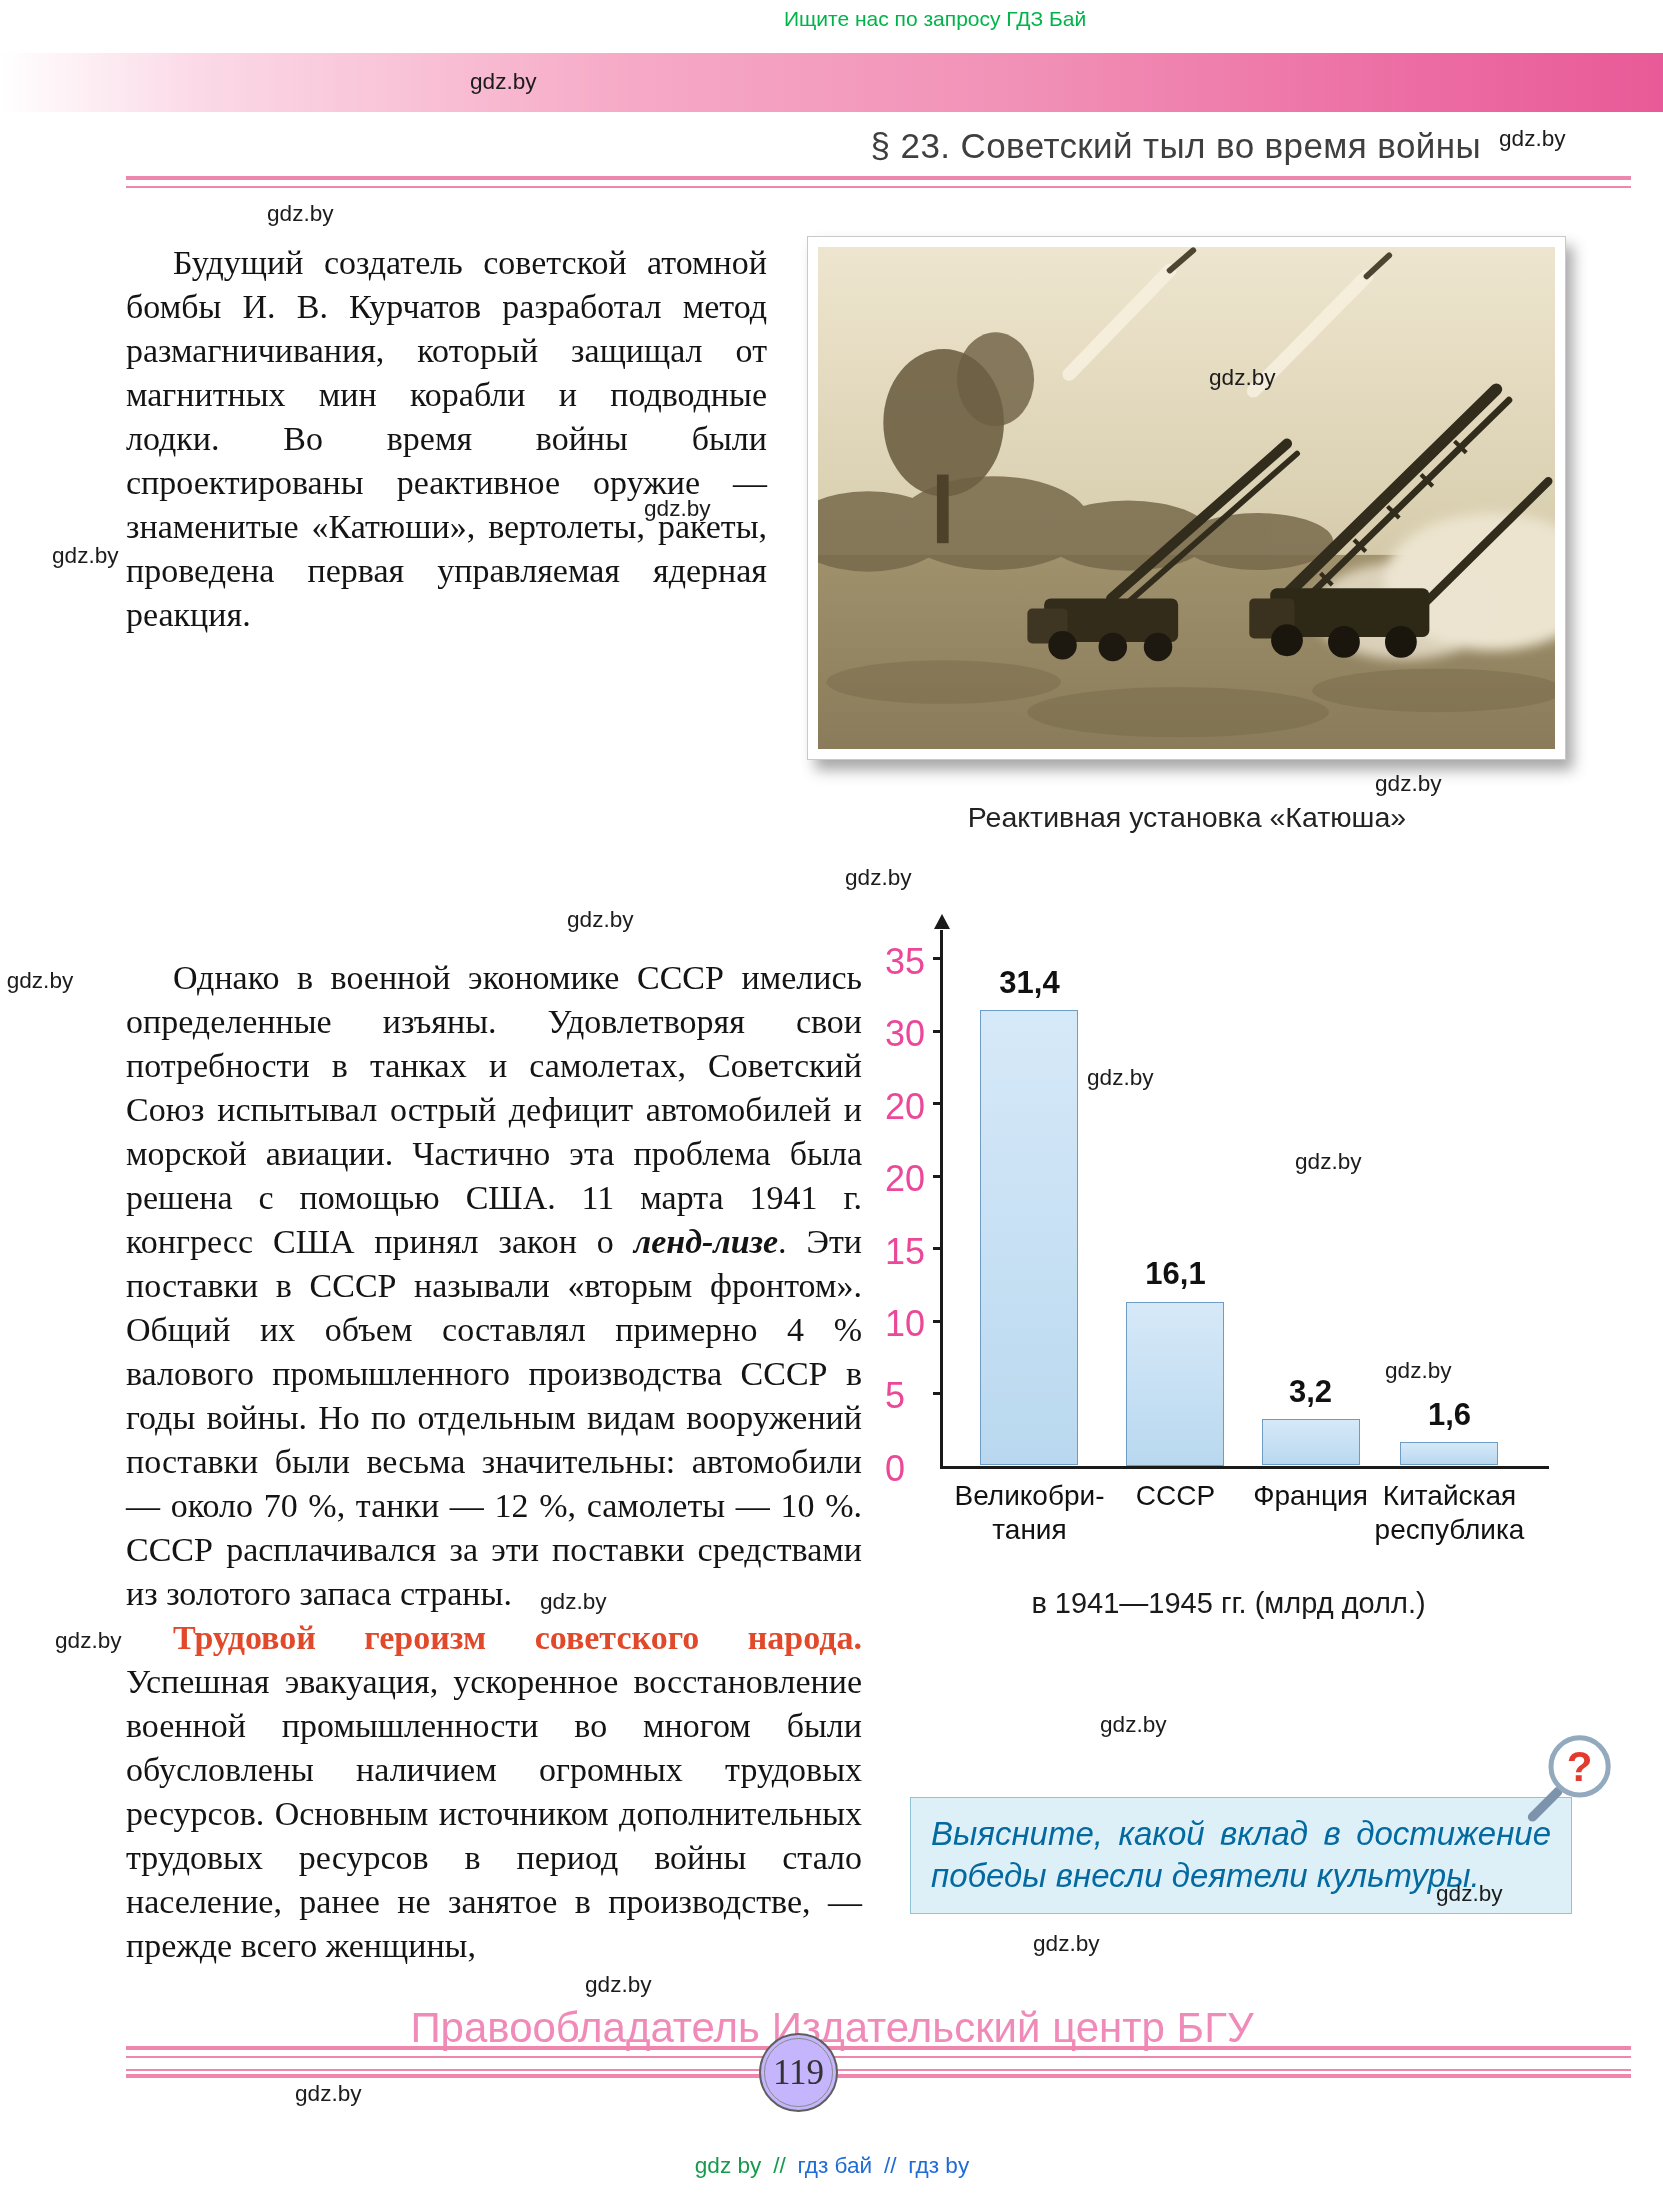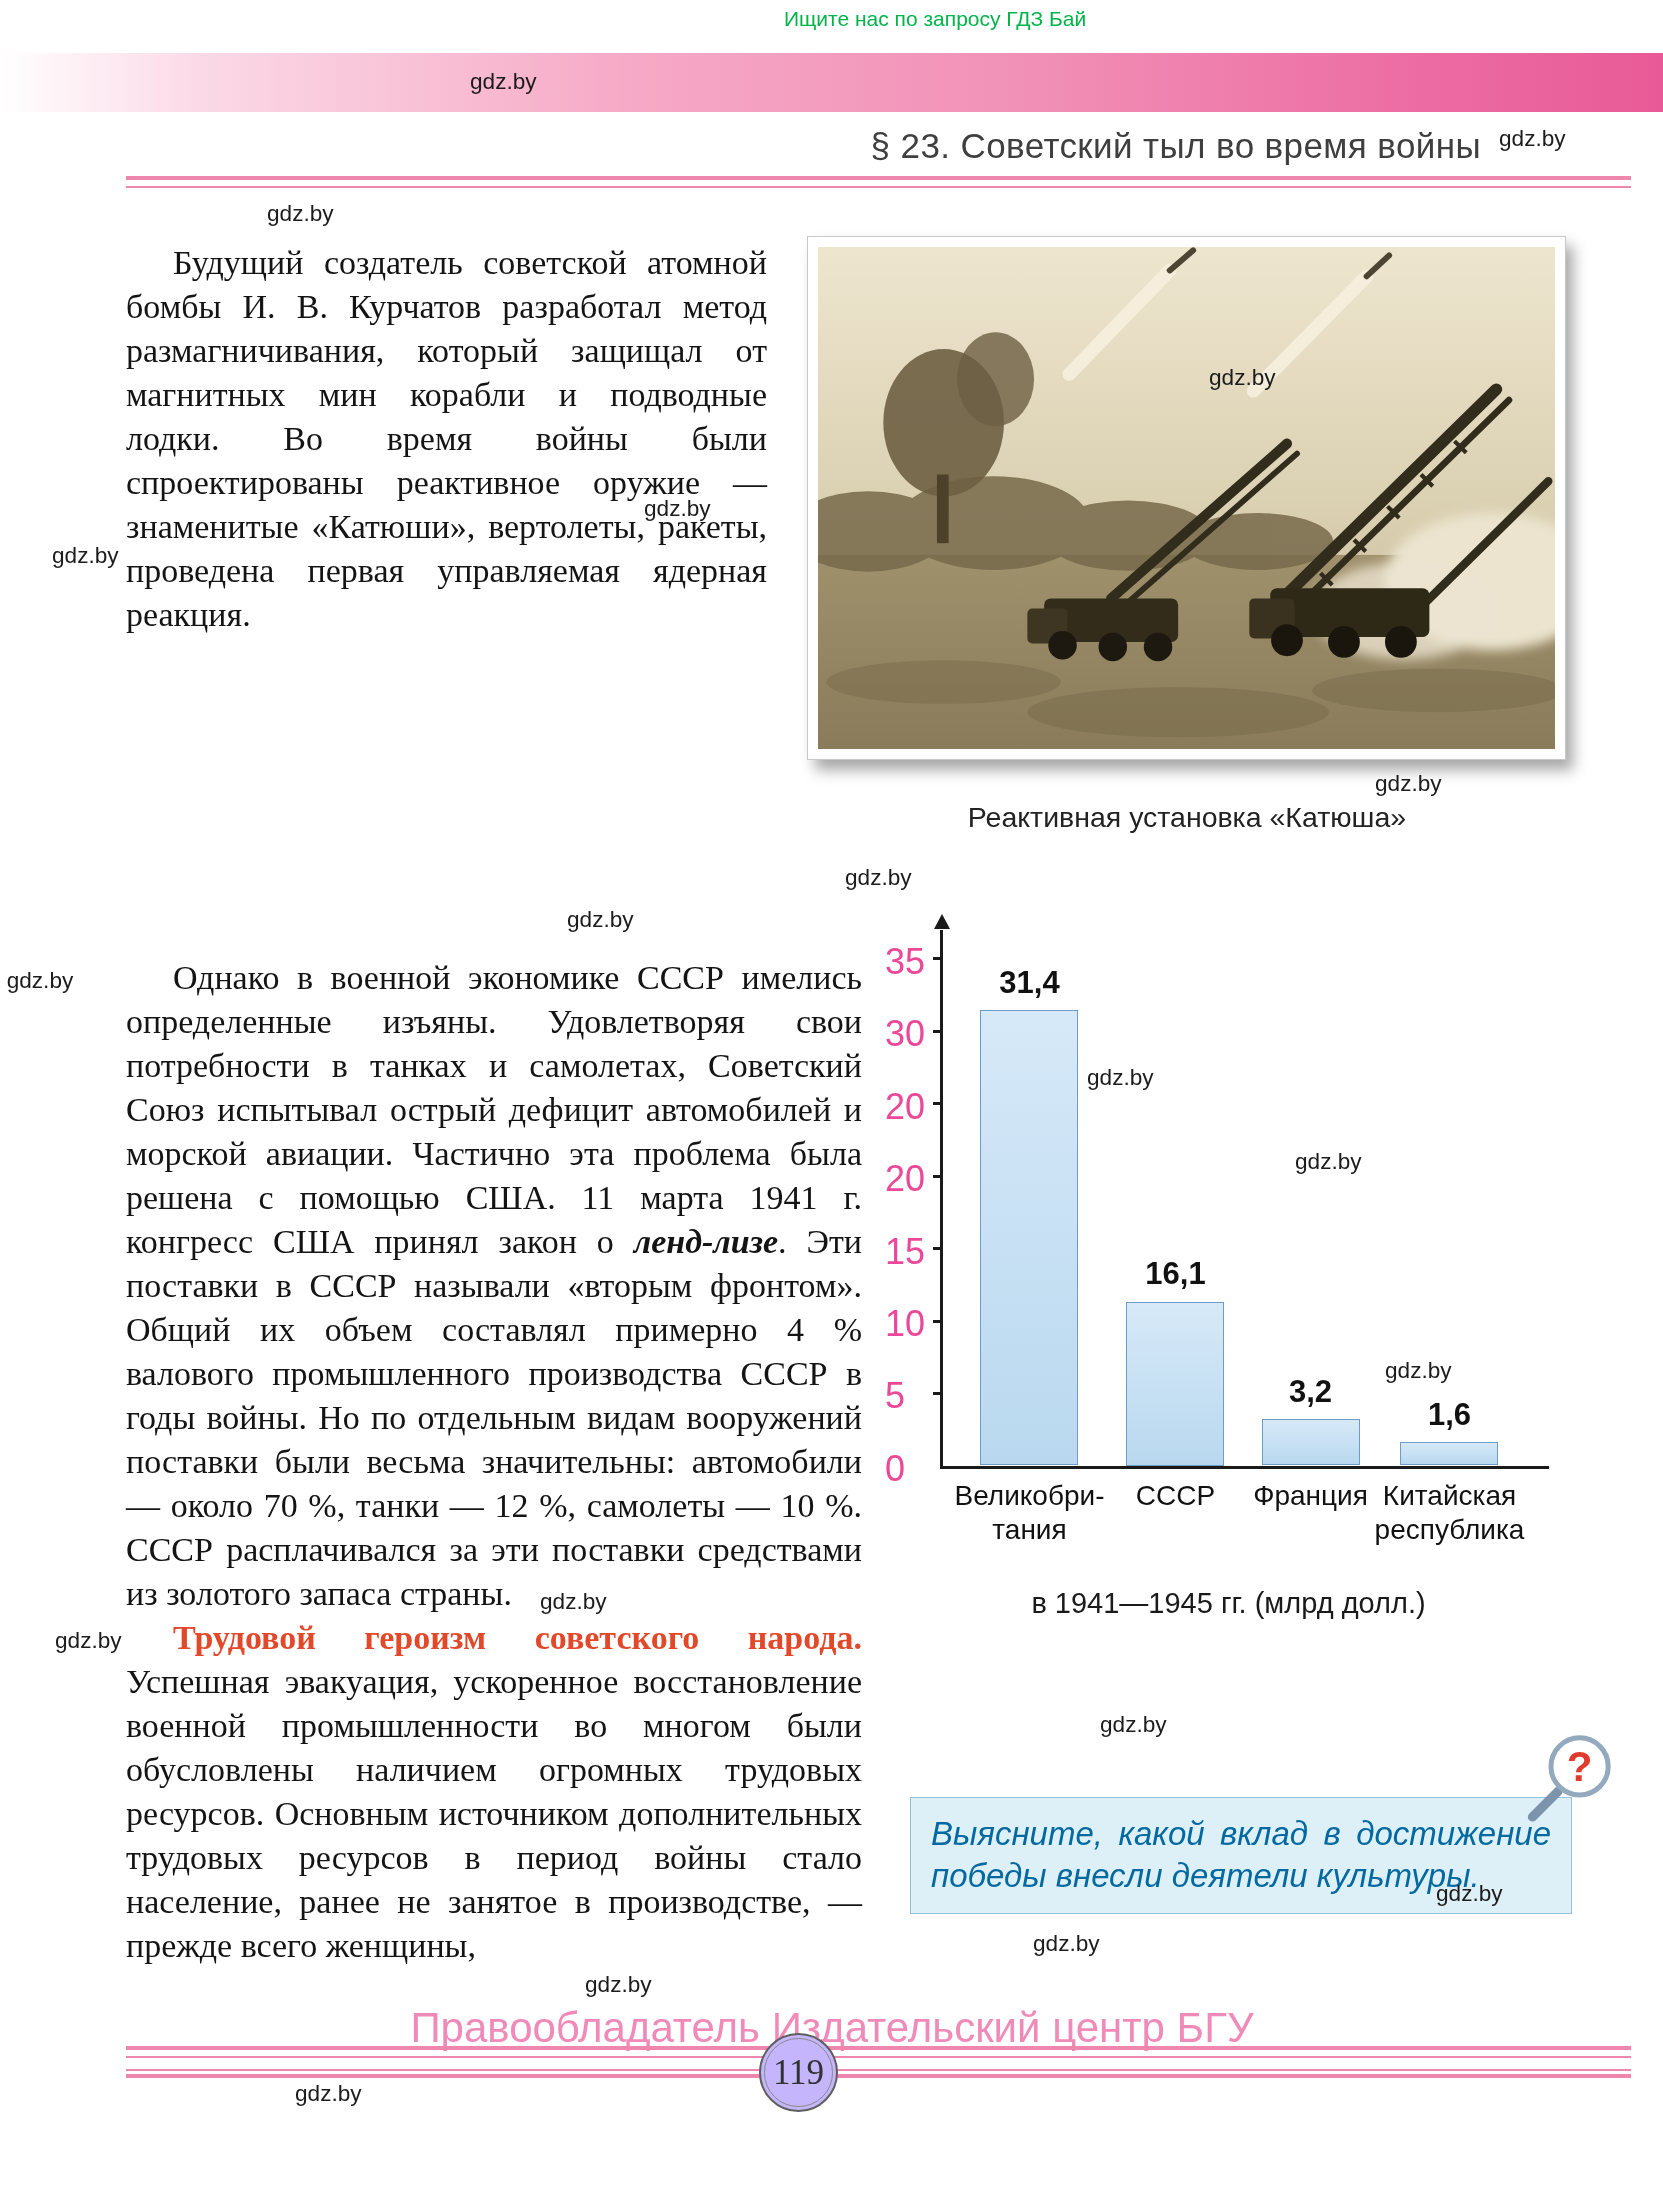--- a/index.html
+++ b/index.html
@@ -208,20 +208,21 @@
   <div class="fhr fhr1"></div>
   <div class="fhr fhr2"></div>
   <div class="fhr fhr3"></div>
   <div class="fhr fhr4"></div>
 
   <div class="pagenum">
     <div class="pagenum-inner"></div>
     <span>119</span>
   </div>
 
+  <div class="footer-links" id="footer-links"><span style="color: rgb(22, 155, 78);">gdz by</span><span style="color: rgb(22, 155, 78);">//</span><span style="color: rgb(31, 108, 214);">гдз бай</span><span style="color: rgb(31, 108, 214);">//</span><span style="color: rgb(31, 108, 214);">гдз by</span></div>
 
   <div id="wm-layer">
       <div class="wm" style="position: absolute; left: 470px; top: 69px;">gdz.by</div>
       <div class="wm" style="position: absolute; left: 1499px; top: 126px;">gdz.by</div>
       <div class="wm" style="position: absolute; left: 267px; top: 201px;">gdz.by</div>
       <div class="wm" style="position: absolute; left: 1209px; top: 365px;">gdz.by</div>
       <div class="wm" style="position: absolute; left: 644px; top: 496px;">gdz.by</div>
       <div class="wm" style="position: absolute; left: 52px; top: 543px;">gdz.by</div>
       <div class="wm" style="position: absolute; left: 1375px; top: 771px;">gdz.by</div>
       <div class="wm" style="position: absolute; left: 845px; top: 865px;">gdz.by</div>

